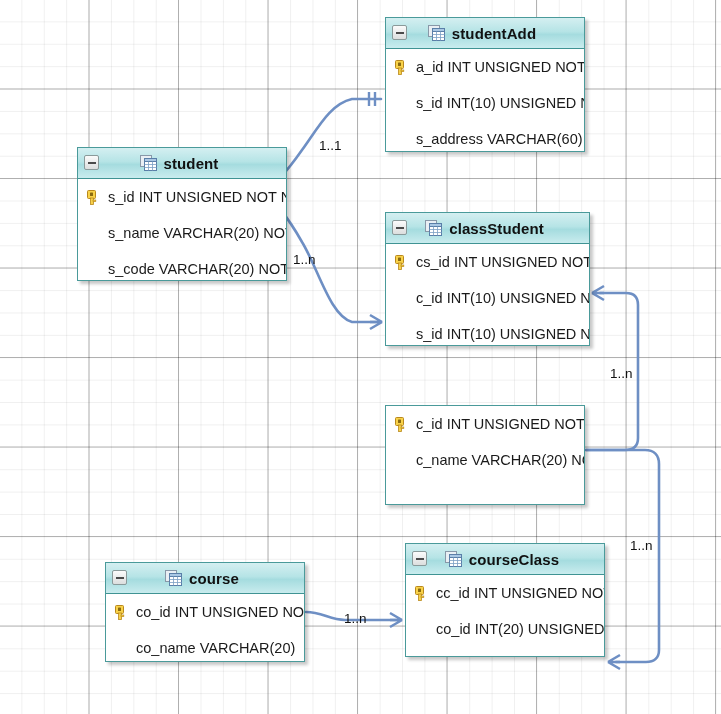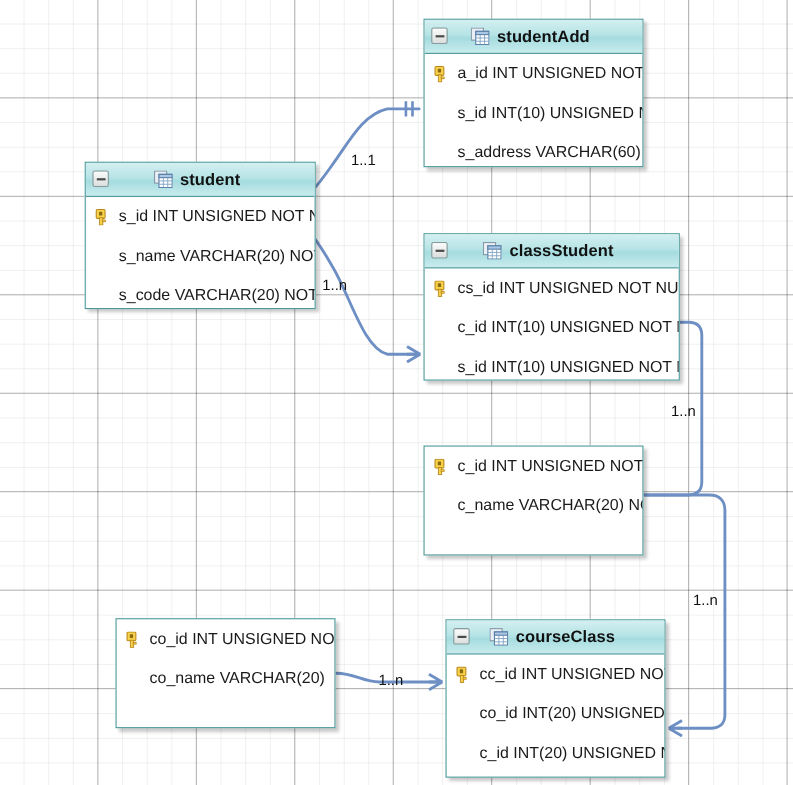--- a/index.html
+++ b/index.html
@@ -207,21 +207,21 @@
       <span class="keyslot"></span>
       <span class="txt">s_name VARCHAR(20) NOT NULL</span>
     </div>
     <div class="row">
       <span class="keyslot"></span>
       <span class="txt">s_code VARCHAR(20) NOT NULL</span>
     </div>
   </div>
 </div>
 
-<div class="tbl" style="left:385px;top:212px;width:233px;height:134px;">
+<div class="tbl" style="left:385px;top:212px;width:205px;height:134px;">
   <div class="tbl-hd">
     <div class="minus">
         <i></i>
       </div>
     <div class="hd-center">
       <svg class="tbl-icon" viewBox="0 0 17 16">
           <rect x="0.5" y="0.5" width="11" height="11" fill="#e9eff4" stroke="#8898a8"></rect>
           <rect x="4.5" y="3.5" width="12" height="12" fill="#ffffff" stroke="#5a7fa8"></rect>
           <rect x="4.5" y="3.5" width="12" height="3" fill="#aac8e4" stroke="#5a7fa8"></rect>
           <path d="M8.5,6.5 L8.5,15.5 M12.5,6.5 L12.5,15.5 M4.5,9.5 L16.5,9.5 M4.5,12.5 L16.5,12.5" stroke="#7ba0c4" stroke-width="0.8"></path>
@@ -266,39 +266,53 @@
       <span class="txt">c_id INT UNSIGNED NOT NULL AUTO_INCREMENT</span>
     </div>
     <div class="row">
       <span class="keyslot"></span>
       <span class="txt">c_name VARCHAR(20) NOT NULL</span>
     </div>
   </div>
 </div>
 
 <div class="tbl" style="left:105px;top:562px;width:200px;height:100px;">
+  <div class="tbl-hd">
+    <div class="minus">
+        <i></i>
+      </div>
+    <div class="hd-center">
+      <svg class="tbl-icon" viewBox="0 0 17 16">
+          <rect x="0.5" y="0.5" width="11" height="11" fill="#e9eff4" stroke="#8898a8"></rect>
+          <rect x="4.5" y="3.5" width="12" height="12" fill="#ffffff" stroke="#5a7fa8"></rect>
+          <rect x="4.5" y="3.5" width="12" height="3" fill="#aac8e4" stroke="#5a7fa8"></rect>
+          <path d="M8.5,6.5 L8.5,15.5 M12.5,6.5 L12.5,15.5 M4.5,9.5 L16.5,9.5 M4.5,12.5 L16.5,12.5" stroke="#7ba0c4" stroke-width="0.8"></path>
+        </svg>
+      <span class="tbl-title">course</span>
+    </div>
+  </div>
   <div class="tbl-body">
     <div class="row">
       <span class="keywrap">
           <svg class="key" viewBox="0 0 14 15">
             <rect x="1.5" y="0.5" width="8" height="8" rx="1" fill="#f8d24a" stroke="#b9881c"></rect>
             <rect x="4" y="2.5" width="3" height="3.5" rx="0.6" fill="#8a6a10"></rect>
             <rect x="4.5" y="8" width="3" height="6.5" fill="#f8d24a" stroke="#b9881c" stroke-width="0.8"></rect>
             <rect x="7" y="10" width="2.8" height="1.6" fill="#f8d24a" stroke="#b9881c" stroke-width="0.7"></rect>
           </svg>
         </span>
       <span class="txt">co_id INT UNSIGNED NOT NULL AUTO_INCREMENT</span>
     </div>
     <div class="row indent">
       <span class="txt">co_name VARCHAR(20)</span>
     </div>
   </div>
 </div>
 
-<div class="tbl" style="left:405px;top:563px;width:200px;height:144px;">
+<div class="tbl" style="left:405px;top:543px;width:200px;height:114px;">
   <div class="tbl-hd">
     <div class="minus">
         <i></i>
       </div>
     <div class="hd-center">
       <svg class="tbl-icon" viewBox="0 0 17 16">
           <rect x="0.5" y="0.5" width="11" height="11" fill="#e9eff4" stroke="#8898a8"></rect>
           <rect x="4.5" y="3.5" width="12" height="12" fill="#ffffff" stroke="#5a7fa8"></rect>
           <rect x="4.5" y="3.5" width="12" height="3" fill="#aac8e4" stroke="#5a7fa8"></rect>
           <path d="M8.5,6.5 L8.5,15.5 M12.5,6.5 L12.5,15.5 M4.5,9.5 L16.5,9.5 M4.5,12.5 L16.5,12.5" stroke="#7ba0c4" stroke-width="0.8"></path>

